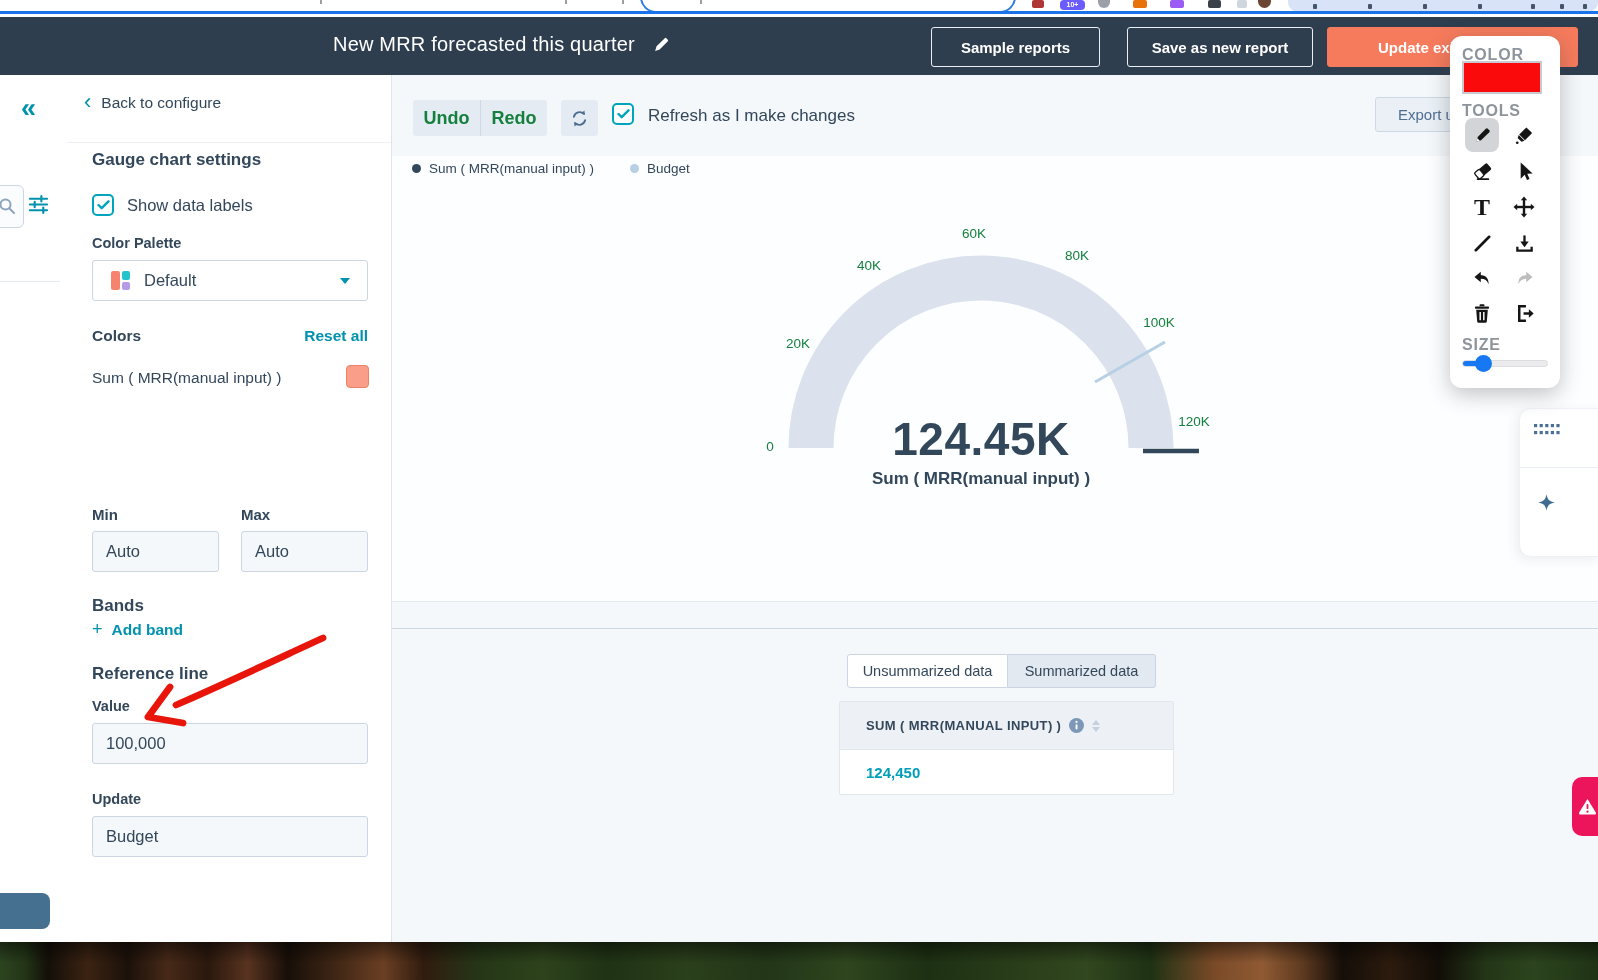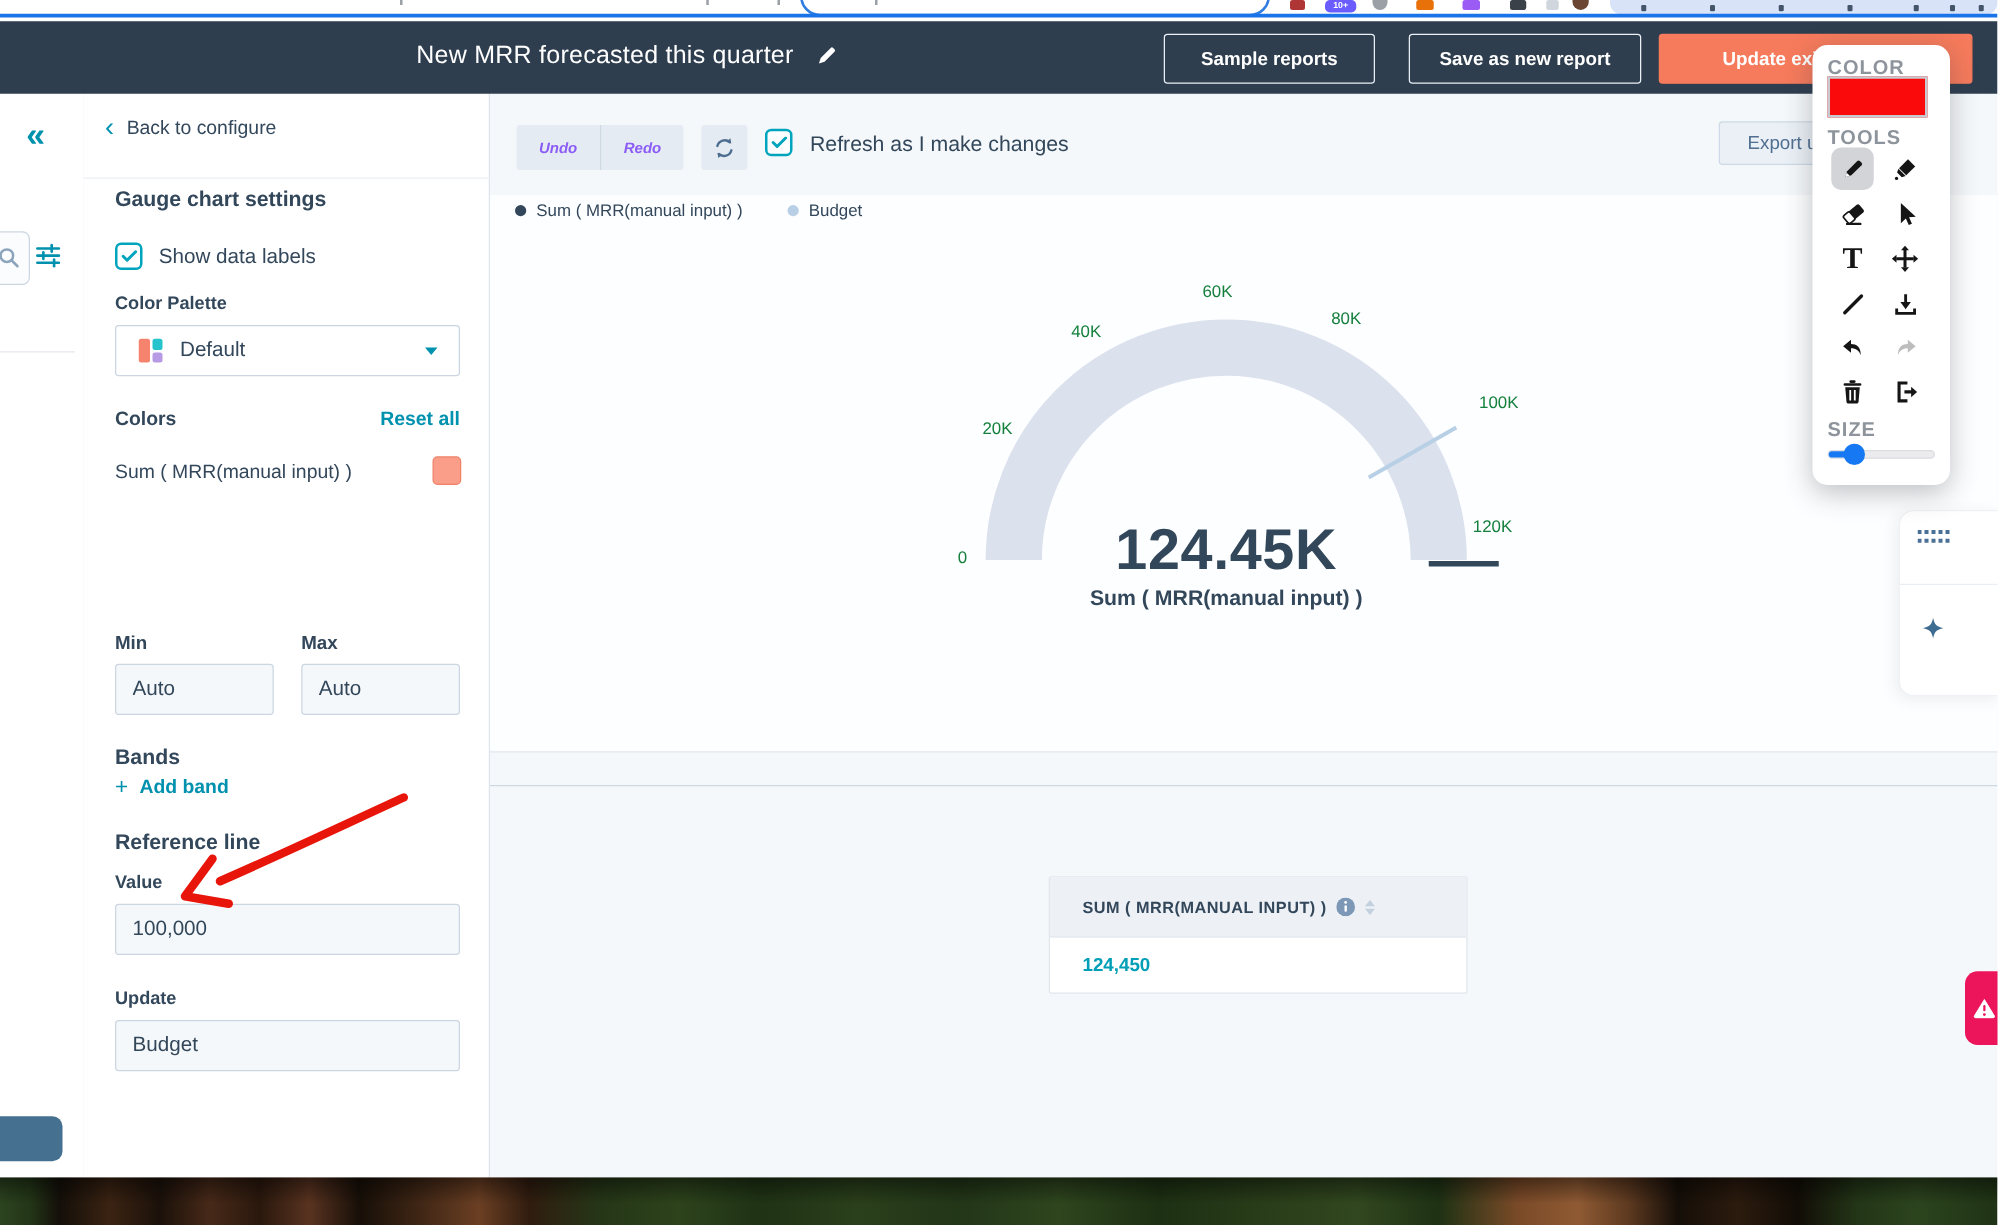--- a/index.html
+++ b/index.html
@@ -47,21 +47,21 @@
   .pal{position:relative;width:19px;height:19px;margin-left:18px;}
   .pal i{position:absolute;border-radius:2px;}
   .caret{position:absolute;right:17px;width:0;height:0;border-left:5.5px solid transparent;border-right:5.5px solid transparent;border-top:6.5px solid #0091ae;}
   .teal-link{color:#0091ae;font-weight:bold;font-size:15.5px;cursor:pointer;}
   .swatch{position:absolute;width:23px;height:23px;border-radius:4px;background:#fa9e8a;border:1.5px solid #ee8166;box-sizing:border-box;cursor:pointer;}
   .txt{box-sizing:border-box;background:#f5f8fa;border:1px solid #cbd6e2;border-radius:3px;color:#33475b;font-size:16.5px;font-family:inherit;padding:0 13px;outline:none;}
 
   
   .content{left:391px;top:75px;width:1207px;height:867px;background:#f5f8fa;z-index:3;}
   .ur-group{position:absolute;left:22px;top:25px;height:36px;display:flex;border-radius:3px;overflow:hidden;}
-  .ur-group button{width:67px;background:#e5ebf2;border:0;color:#8b5cf6;font-weight:600;font-size:12px;font-family:inherit;cursor:pointer;font-style:italic;}
+  .ur-group button{width:67px;background:#e5ebf2;border:0;color:#15803d;font-weight:600;font-size:18px;font-family:inherit;cursor:pointer;}
   .ur-group button+button{border-left:1px solid #cfd9e4;}
   .refresh-btn{position:absolute;left:170px;top:25px;width:37px;height:36px;background:#e5ebf2;border:0;border-radius:3px;display:flex;align-items:center;justify-content:center;cursor:pointer;}
   .export-btn{position:absolute;left:984px;top:22px;width:160px;height:35px;background:#eaf0f6;border:1px solid #cdd9e6;border-radius:3px;color:#4f6e90;font-size:15px;font-family:inherit;text-align:left;padding-left:22px;white-space:nowrap;overflow:hidden;cursor:pointer;}
   .chart-area{position:absolute;left:0;top:81px;width:1207px;height:445px;background:#fdfeff;}
   .legend{position:absolute;left:21px;top:5px;display:flex;gap:36px;align-items:center;}
   .leg-item{display:flex;align-items:center;gap:8px;font-size:13.5px;color:#33475b;}
   .dot{width:9px;height:9px;border-radius:50%;}
   .tick{position:absolute;transform:translate(-50%,-50%);font-size:13.5px;color:#15803d;}
   .gauge-value{position:absolute;left:390px;top:256px;width:400px;text-align:center;font-size:46px;font-weight:bold;color:#33475b;letter-spacing:.5px;}
   .gauge-sub{position:absolute;left:390px;top:313px;width:400px;text-align:center;font-size:17px;font-weight:bold;color:#33475b;}
@@ -267,30 +267,34 @@
         <path d="M 420 292 A 170 170 0 0 1 760 292" fill="none" stroke="#dbe1ed" stroke-width="45"></path>
         <line x1="704" y1="226" x2="774" y2="186" stroke="#b7d0e5" stroke-width="3"></line>
         <line x1="752" y1="295" x2="808" y2="295" stroke="#33475b" stroke-width="4.5"></line>
       </svg>
 
       <span class="tick" style="left:379px;top:290px">0</span>
       <span class="tick" style="left:407px;top:187px">20K</span>
       <span class="tick" style="left:478px;top:109px">40K</span>
       <span class="tick" style="left:583px;top:77px">60K</span>
       <span class="tick" style="left:686px;top:99px">80K</span>
-      <span class="tick" style="left:808px;top:166px">100K</span>
+      <span class="tick" style="left:768px;top:166px">100K</span>
       <span class="tick" style="left:803px;top:265px">120K</span>
 
       <div class="gauge-value">124.45K</div>
       <div class="gauge-sub">Sum ( MRR(manual input) )</div>
     </div>
 
     <div class="divider1"></div>
     <div class="divider2"></div>
 
+    <div class="tabs">
+      <button class="tab first">Unsummarized data</button>
+      <button class="tab second active">Summarized data</button>
+    </div>
 
     <div class="dtable">
       <div class="thead">
         <span class="ht">SUM ( MRR(MANUAL INPUT) )</span>
         <svg width="15" height="15" viewBox="0 0 15 15">
           <circle cx="7.5" cy="7.5" r="7.5" fill="#7c98b6"></circle>
           <rect x="6.6" y="6.2" width="1.9" height="5.2" rx=".9" fill="#fff"></rect>
           <circle cx="7.5" cy="3.9" r="1.1" fill="#fff"></circle>
         </svg>
         <span class="sort">

